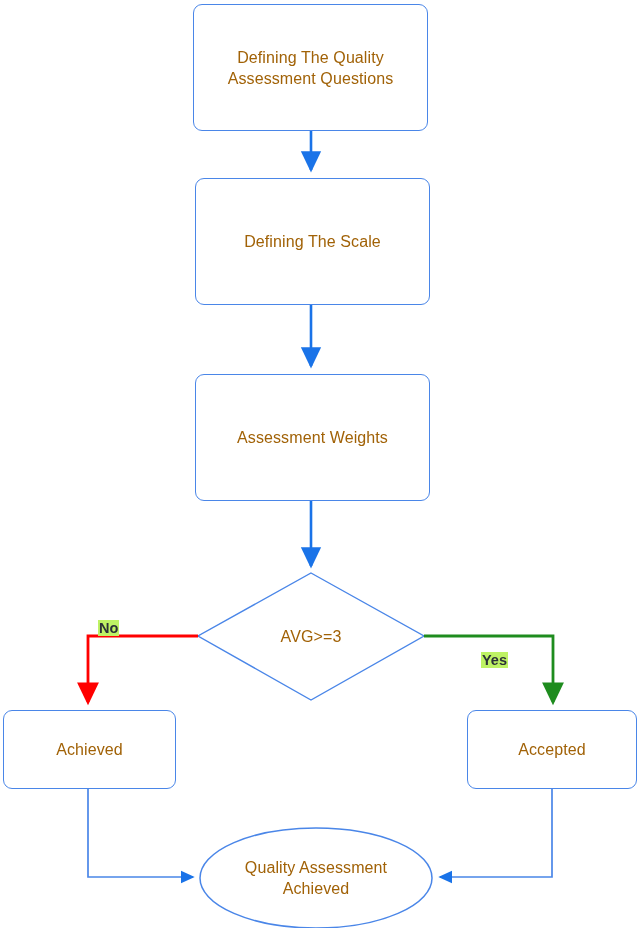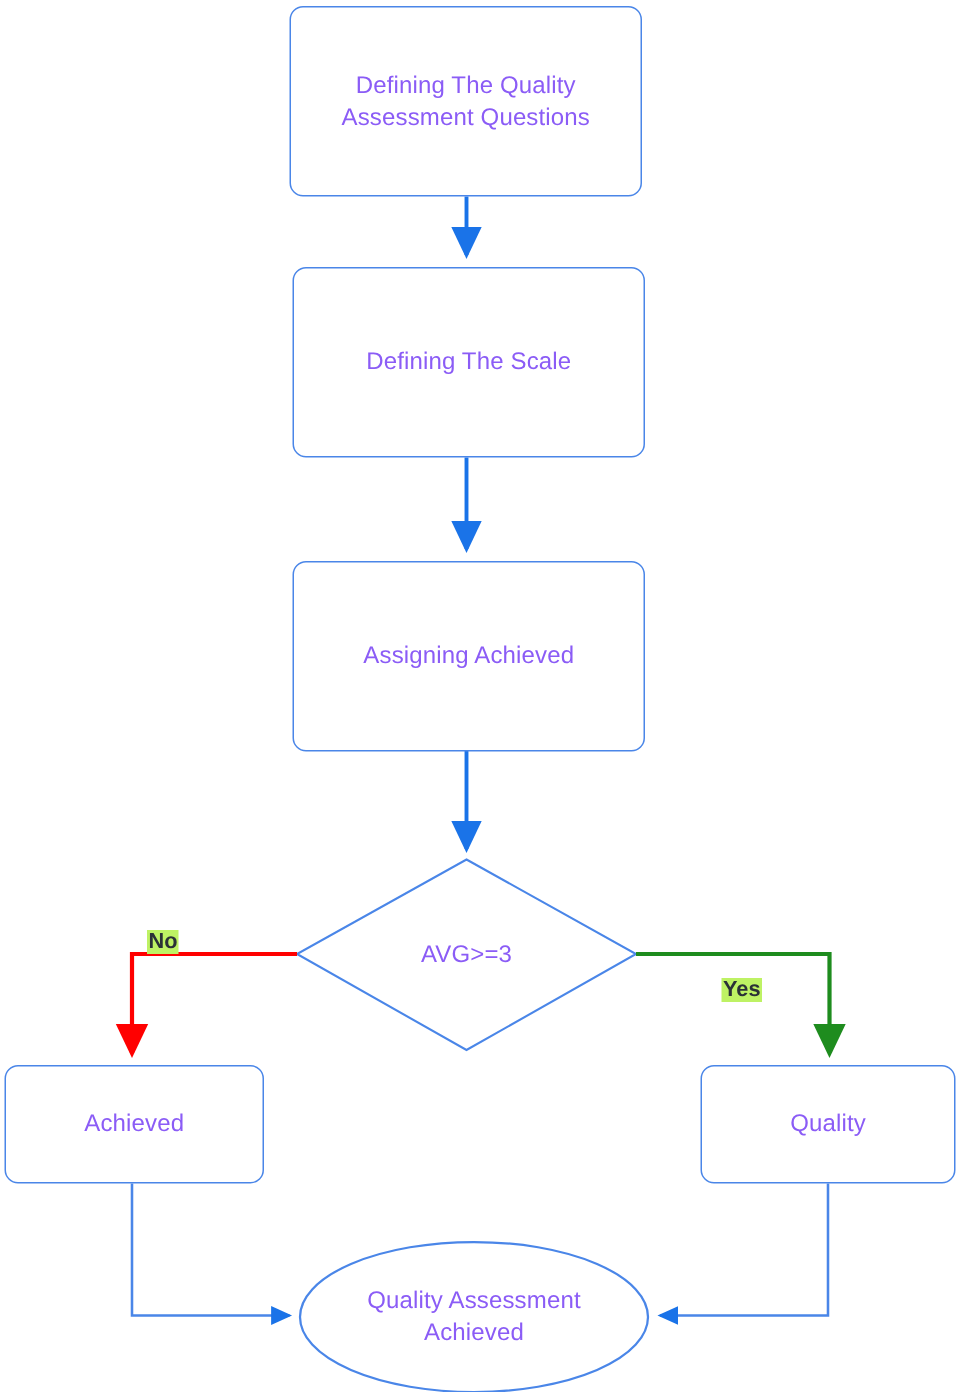--- a/index.html
+++ b/index.html
@@ -26,21 +26,21 @@
     width: 640px;
     height: 928px;
   }
   .node {
     position: absolute;
     box-sizing: border-box;
     display: flex;
     align-items: center;
     justify-content: center;
     text-align: center;
-    color: #8b5cf6;
+    color: #a16207;
     font-size: 16px;
     line-height: 21px;
     letter-spacing: 0.1px;
   }
   .process {
     border: 1.6px solid #4a86e8;
     border-radius: 9px;
     background: #ffffff;
   }
   .diamond-label {
@@ -101,33 +101,33 @@
 
   <div class="node process" style="left:193px; top:4px; width:235px; height:127px; padding:0 14px;">
     <span>Defining The Quality Assessment Questions</span>
   </div>
 
   <div class="node process" style="left:195px; top:178px; width:235px; height:127px; padding:0 14px;text-align:center;">
     <span>Defining The Scale</span>
   </div>
 
   <div class="node process" style="left:195px; top:374px; width:235px; height:127px; padding:0 14px;">
-    <span>Assigning Achieved</span>
+    <span>Assessment Weights</span>
   </div>
 
   <div class="node diamond-label" style="left:236px; top:614px; width:150px; height:44px;">
     <span>AVG&gt;=3</span>
   </div>
 
   <div class="node process" style="left:3px; top:710px; width:173px; height:79px; padding:0 10px;">
     <span>Achieved</span>
   </div>
 
   <div class="node process" style="left:467px; top:710px; width:170px; height:79px; padding:0 10px;">
-    <span>Quality</span>
+    <span>Accepted</span>
   </div>
 
   <div class="node" style="left:216px; top:848px; width:200px; height:60px;justify-content:flex-end;">
     <span>Quality Assessment Achieved</span>
   </div>
 
   <div class="edge-label" style="left:98px; top:620px;">
     <span>No</span>
   </div>
 

